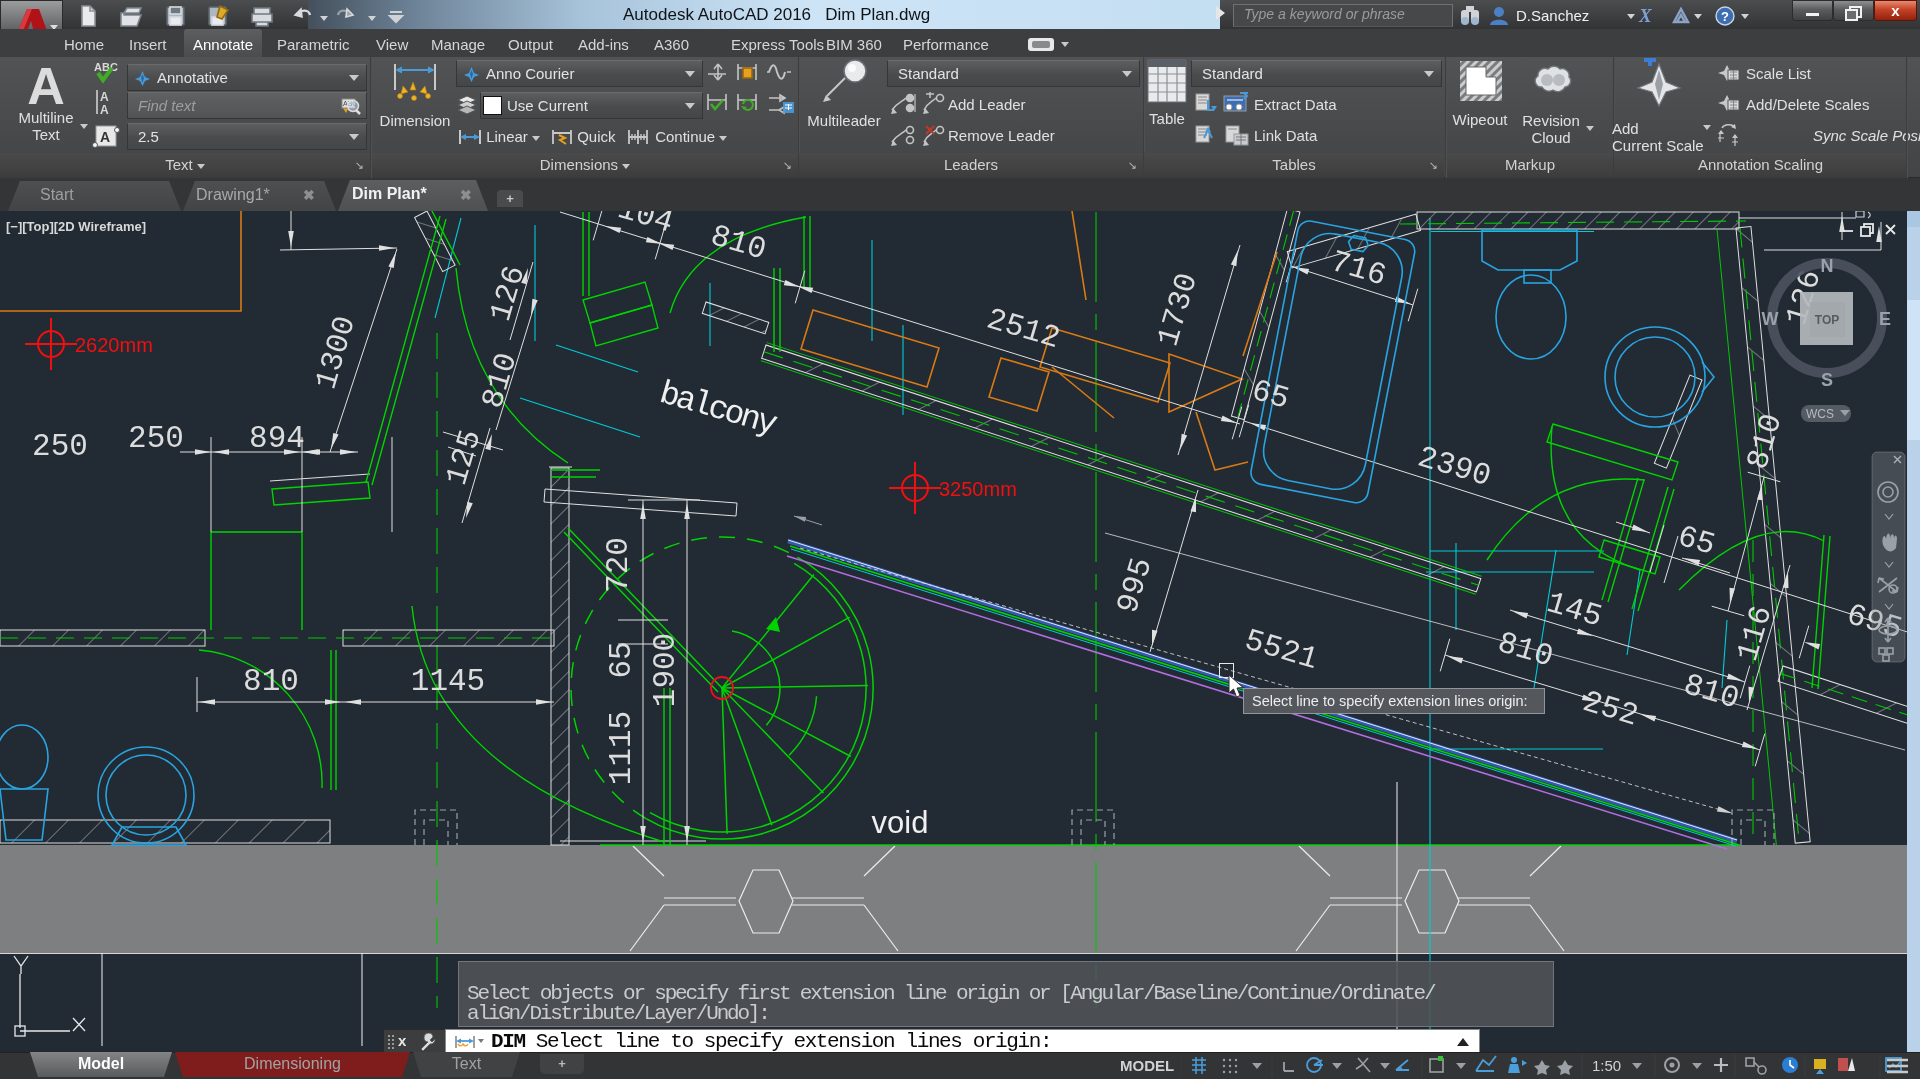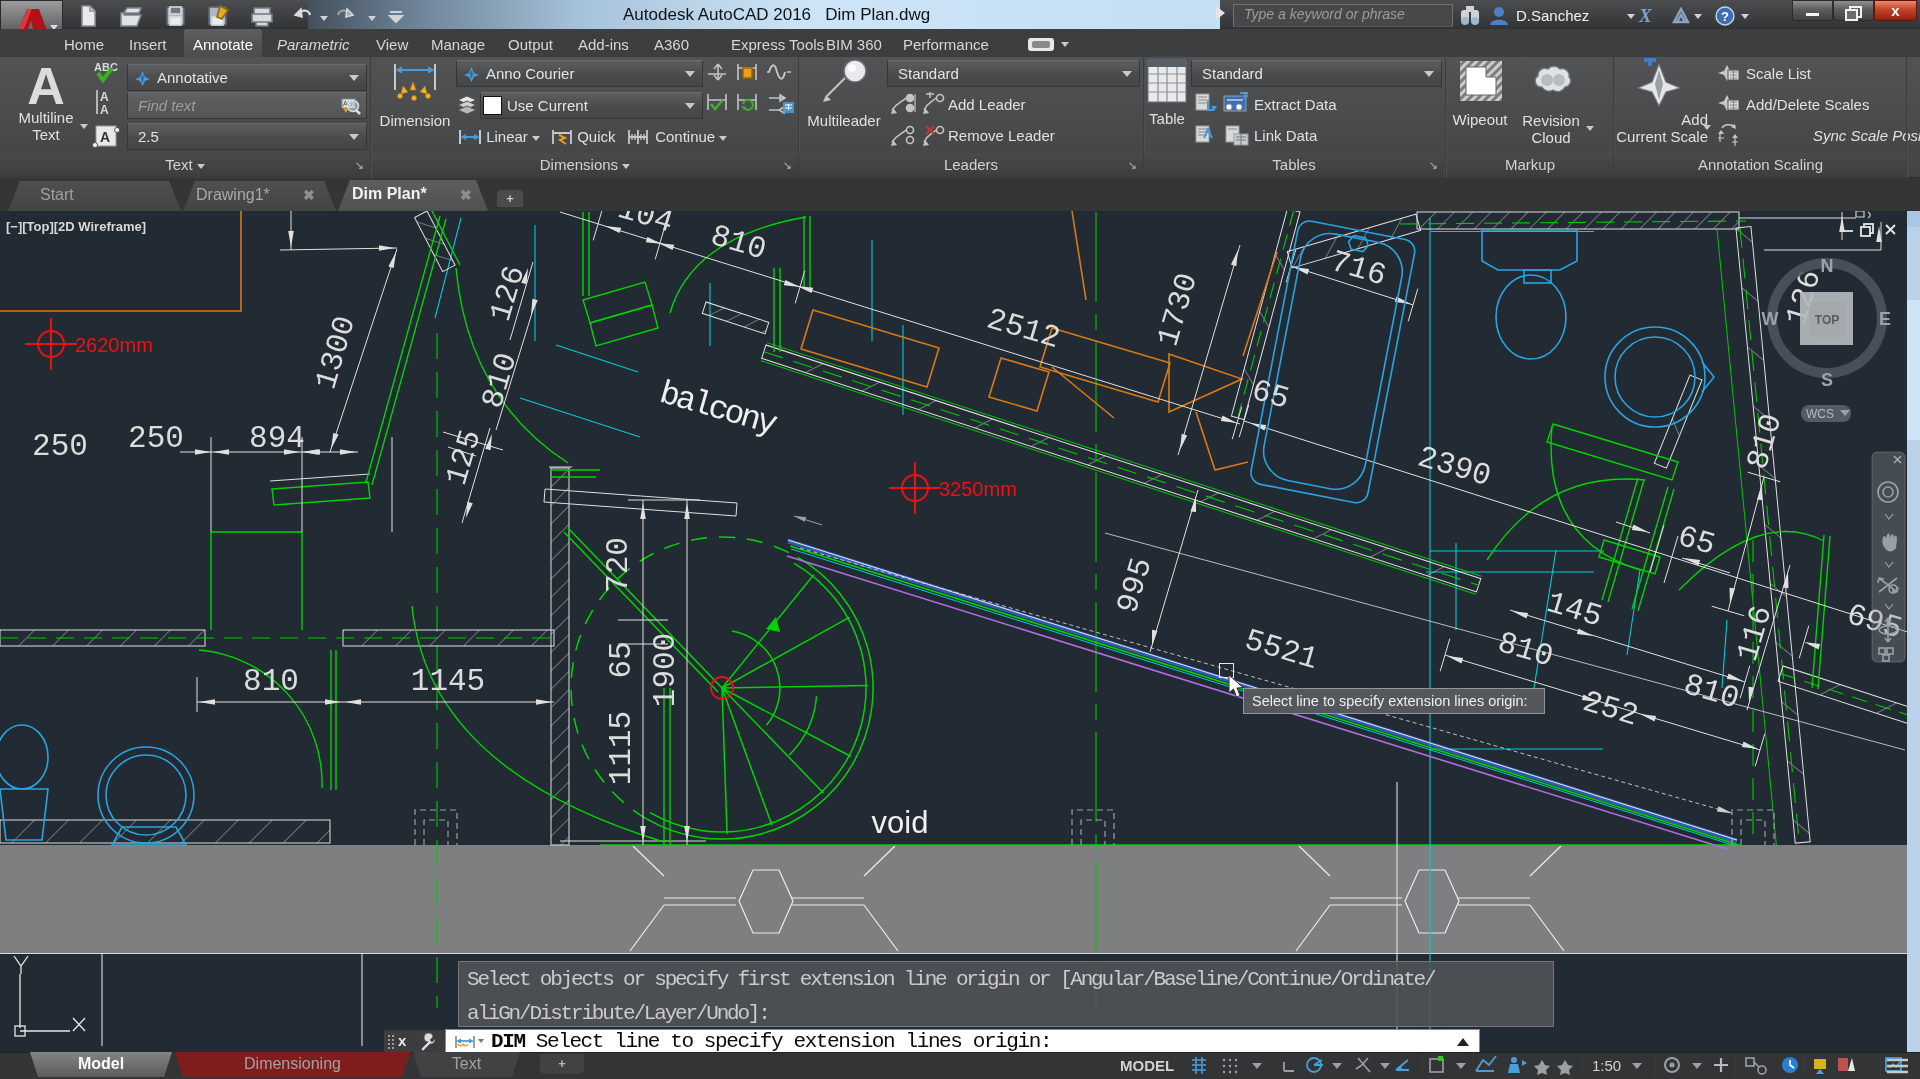--- a/index.html
+++ b/index.html
@@ -83,21 +83,21 @@
       <div class="abs" style="left:11px;top:8px;width:9px;height:8px;border:2px solid #f2f2f2;background:#6a6c6e;"></div>
     </div>
 <div class="abs" style="left:1874px;top:0;width:43px;height:21px;background:linear-gradient(#e88a70,#c44227 45%,#92220e);border:1px solid #5a1408;border-radius:0 0 3px 3px;box-sizing:border-box;color:#fff;font-size:15px;font-weight:bold;text-align:center;line-height:19px;">x</div>
 
 <div class="abs" style="left:0;top:29px;width:1920px;height:28px;background:#3d3e3f;"></div>
 <div class="abs" style="left:184px;top:29px;width:78px;height:28px;background:linear-gradient(#5d5e5f,#4b4c4d);border-radius:3px 3px 0 0;"></div>
 <div class="abs" style="top:36px;left:0;width:1920px;height:20px;color:#d6d6d6;font-size:15px;">
 <span class="abs" style="left:64px;">Home</span>
       <span class="abs" style="left:129px;">Insert</span>
       <span class="abs" style="left:193px;color:#fff;">Annotate</span>
-      <span class="abs" style="left:277px;font-style:italic;">Parametric</span>
+      <span class="abs" style="left:277px;">Parametric</span>
       <span class="abs" style="left:376px;">View</span>
       <span class="abs" style="left:431px;">Manage</span>
       <span class="abs" style="left:508px;">Output</span>
       <span class="abs" style="left:578px;">Add-ins</span>
       <span class="abs" style="left:654px;">A360</span>
       <span class="abs" style="left:712px;margin-left:19px;">Express Tools</span>
       <span class="abs" style="left:826px;">BIM 360</span>
       <span class="abs" style="left:903px;">Performance</span>
 </div>
 <div class="abs" style="left:1028px;top:38px;width:26px;height:13px;background:#e8e8e8;border-radius:3px;">
@@ -285,21 +285,21 @@
 <div class="rtxt" style="left:1518px;top:112px;width:66px;text-align:center;">Revision<br>Cloud</div>
 <div class="abs" style="left:1586px;top:126px;width:0;height:0;border-left:4px solid transparent;border-right:4px solid transparent;border-top:5px solid #c9c9c9;"></div>
 <div class="plabel" style="left:1447px;width:166px;">Markup</div>
 <div class="psep" style="left:1613px;"></div>
 
 <svg class="abs" style="left:1636px;top:58px;" width="46" height="50" viewBox="0 0 46 50">
  <path d="M23 6 L30 24 L44 30 L30 34 L23 48 L16 34 L2 30 L16 24 Z" fill="#e4e6e8" stroke="#70767c" stroke-width="1.2"></path>
       <path d="M23 12 L27 26 L23 42 L19 26Z" fill="#9aa0a6"></path>
  <path d="M8 2 h12 M14 -4 v12" stroke="#3d7ed4" stroke-width="4"></path>
 </svg>
-<div class="rtxt" style="left:1612px;top:111px;width:96px;text-align:right;">Add<br>Current Scale</div>
+<div class="rtxt" style="left:1612px;top:120px;width:96px;text-align:left;">Add<br>Current Scale</div>
 <div class="abs" style="left:1703px;top:125px;width:0;height:0;border-left:4px solid transparent;border-right:4px solid transparent;border-top:5px solid #c9c9c9;"></div>
 <svg class="abs" style="left:1717px;top:64px;" width="24" height="84" viewBox="0 0 24 84">
  <g fill="#c8c8c8">
         <path d="M10 1 L13 7 L19 9 L13 11 L10 17 L7 11 L1 9 L7 7Z"></path>
         <rect x="11" y="6" width="11" height="10" fill="#d8d8d8" stroke="#555"></rect>
         <path d="M13 8 h7 M13 11 h7 M13 14 h7 M16.5 6 v10" stroke="#777" stroke-width=".8"></path>
       </g>
  <g fill="#c8c8c8">
         <path d="M10 31 L13 37 L19 39 L13 41 L10 47 L7 41 L1 39 L7 37Z"></path>
         <rect x="11" y="36" width="11" height="10" fill="#d8d8d8" stroke="#555"></rect>
@@ -712,21 +712,21 @@
 <rect x="1907" y="211" width="13" height="16" fill="#a9c6e2"></rect>
 </svg>
 
 <div class="abs" style="left:1219px;top:663px;width:13px;height:13px;border:1.5px solid #e8e8e8;"></div>
 <svg class="abs" style="left:1227px;top:674px;" width="20" height="26" viewBox="0 0 20 26">
       <path d="M2 1 L2 19 L6.5 15 L9.5 23 L13 21.5 L10 14 L16 13.5 Z" fill="#fff" stroke="#333" stroke-width="1"></path>
     </svg>
 <div class="abs" style="left:1243px;top:688px;width:302px;height:26px;background:#54575b;border:1px solid #92959a;box-sizing:border-box;color:#eceef0;font-size:14.5px;line-height:24px;white-space:nowrap;"><span style="margin-left:8px;">Select line to specify extension lines origin:</span></div>
 
 <div class="abs" style="left:458px;top:961px;width:1096px;height:66px;background:rgba(80,83,88,0.9);border:1px solid #72757a;box-sizing:border-box;font-family:'Liberation Mono',monospace;font-size:21px;letter-spacing:-2.2px;color:#c9cbcd;">
-<div class="abs" style="left:8px;top:6px;white-space:pre;">Select objects or specify first extension line origin or [Angular/Baseline/Continue/Ordinate/</div>
+<div class="abs" style="left:8px;top:20px;white-space:pre;">Select objects or specify first extension line origin or [Angular/Baseline/Continue/Ordinate/</div>
 <div class="abs" style="left:8px;top:40px;white-space:pre;">aliGn/Distribute/Layer/Undo]:</div>
     </div>
 
 <div class="abs" style="left:383px;top:1029px;width:62px;height:25px;background:#3c3d3e;border:1px solid #2a2a2a;">
 <div class="abs" style="left:3px;top:4px;width:8px;height:16px;background-image:radial-gradient(circle,#9a9a9a 1.2px,transparent 1.3px);background-size:4px 4px;"></div>
 <div class="abs" style="left:14px;top:2px;color:#e8e8e8;font-size:15px;font-weight:bold;">x</div>
 <svg class="abs" style="left:32px;top:2px;" width="22" height="22" viewBox="0 0 22 22">
         <path d="M5 17 L12 10 a4.5 4.5 0 1 1 5 -5 l-3 3 2 2 3 -3 a4.5 4.5 0 0 1 -5 5 L7 19z" fill="#d8dadc" stroke="#55585c" stroke-width="0.8"></path>
       </svg>
     </div>

